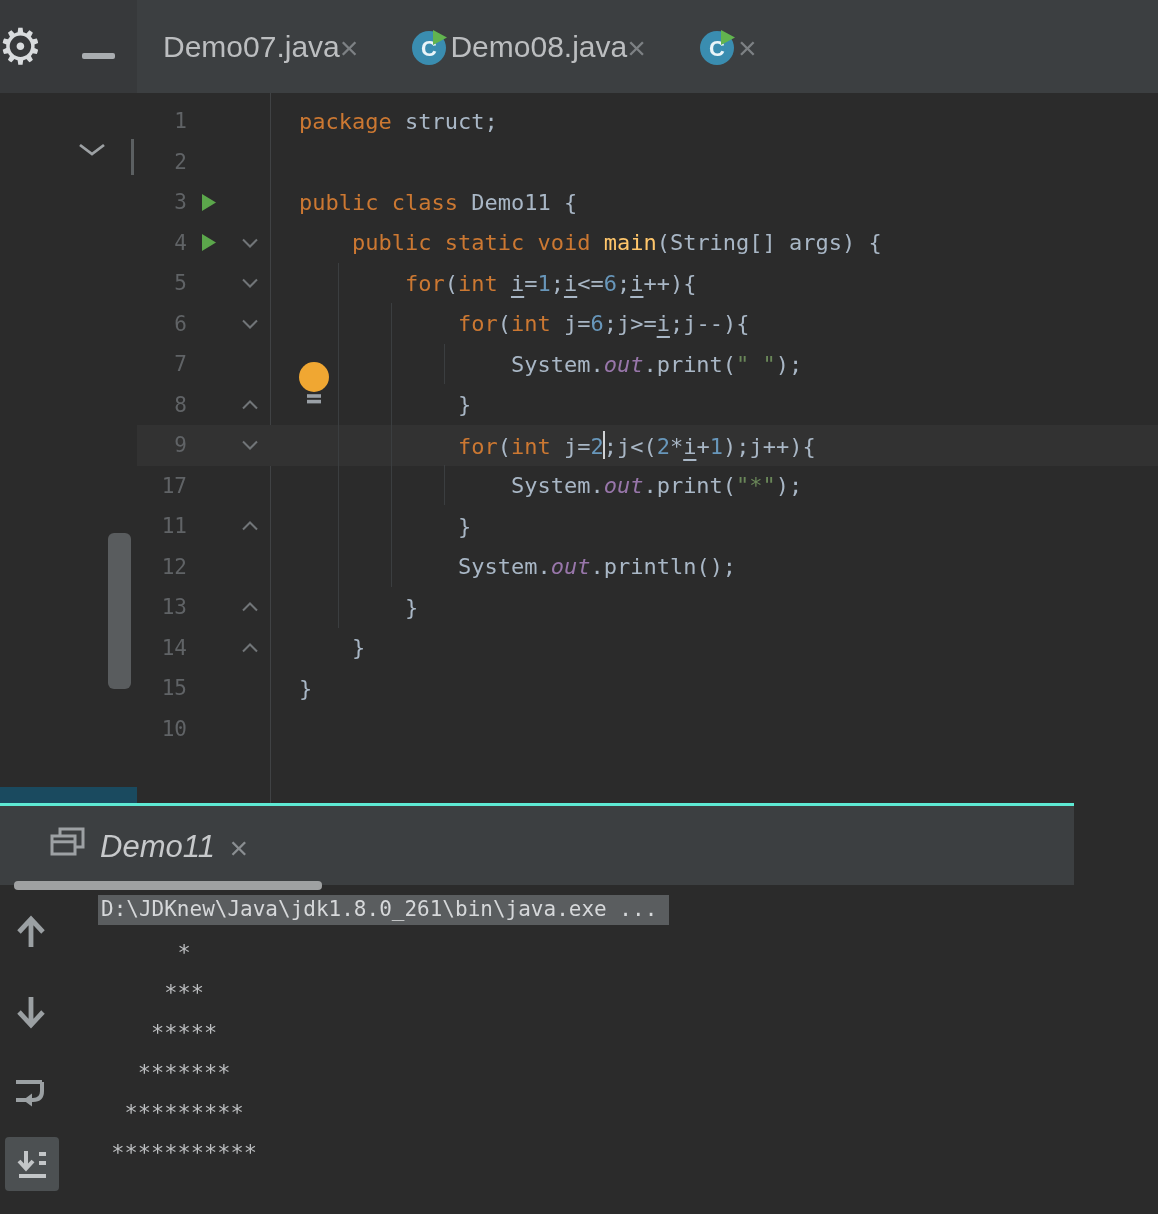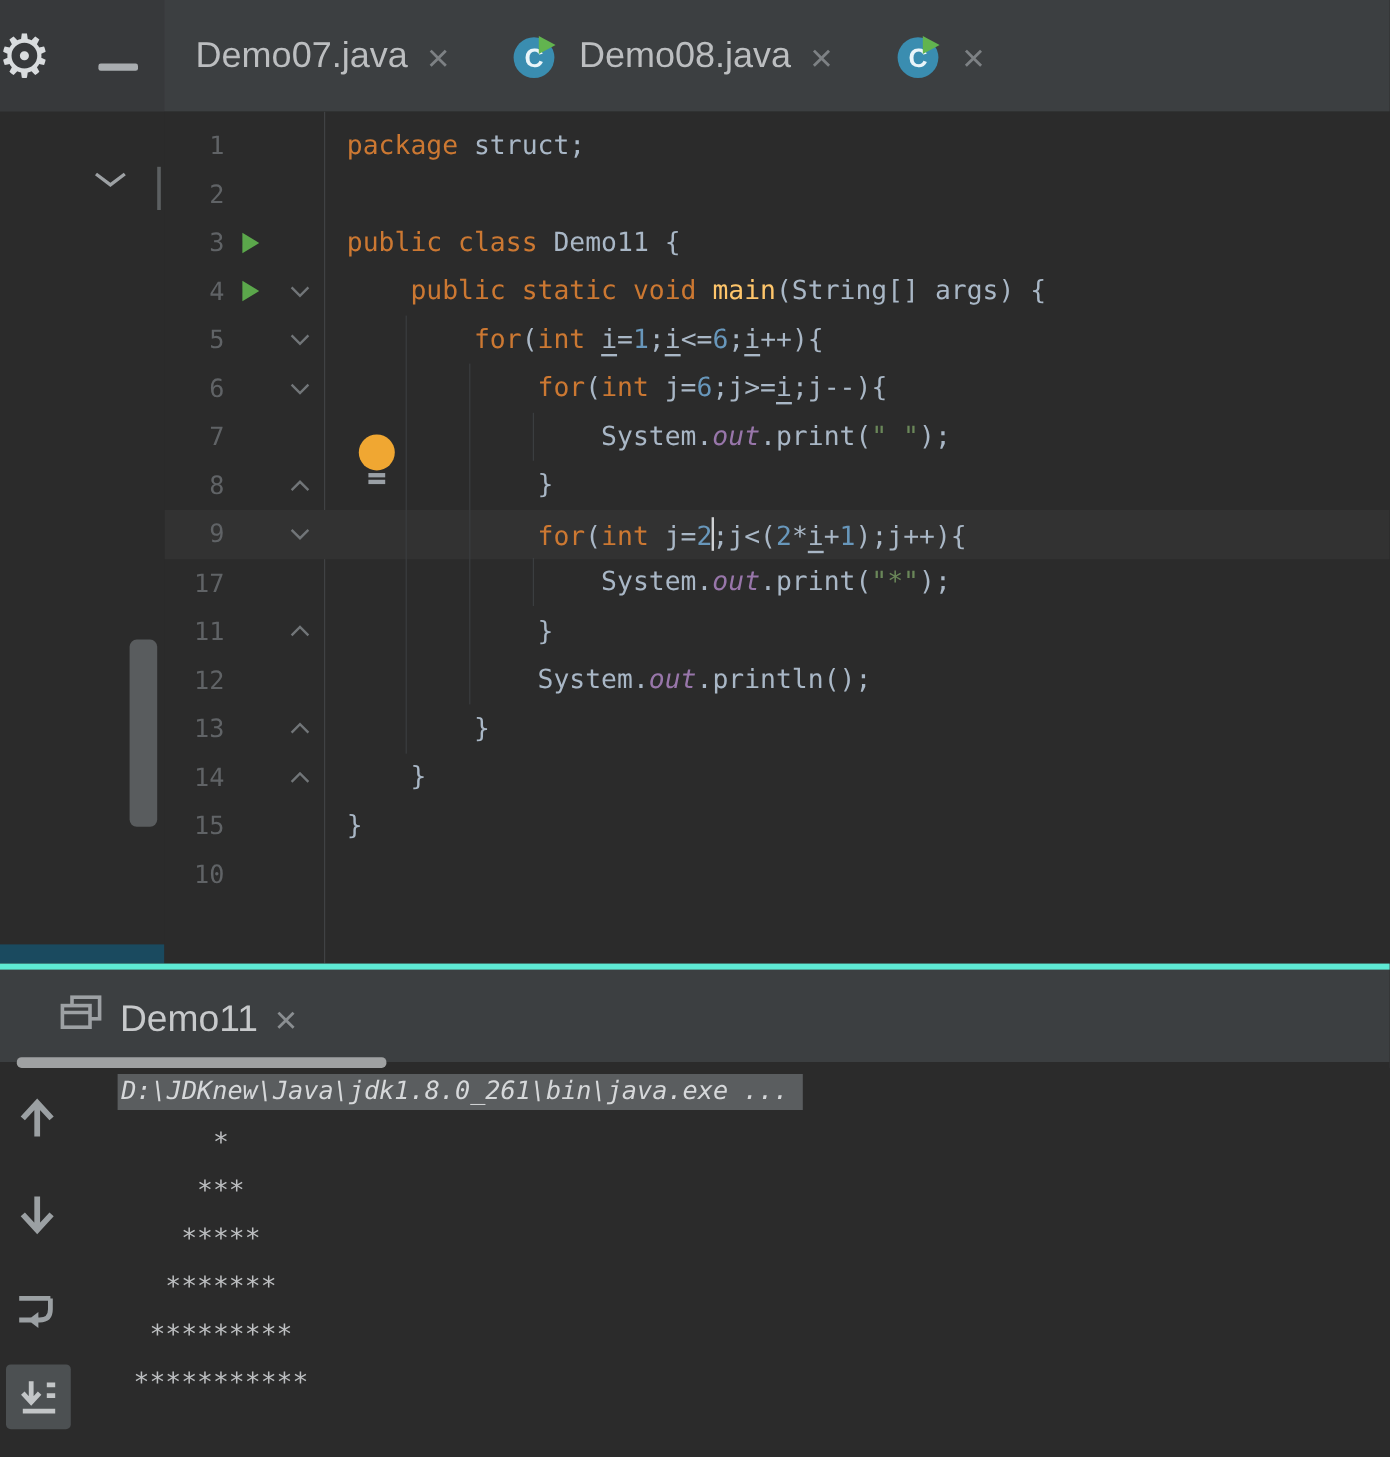--- a/index.html
+++ b/index.html
@@ -6,64 +6,64 @@
   body{
     width:1158px;height:1214px;position:relative;overflow:hidden;
     background:#2b2b2b;font-family:"Liberation Sans",sans-serif;
     -webkit-font-smoothing:antialiased;
   }
   
   .tabbar{position:absolute;top:0;left:0;width:1158px;height:93px;background:var(--c-tab-bar-bg,#3c3f41);display:flex;}
   .tabbar-left{flex:0 0 137px;height:100%;background:#37393b;position:relative;}
   .gear{position:absolute;left:-2px;top:50%;transform:translateY(-50%);font-size:50px;line-height:1;color:#d9dcde;cursor:default;}
   .minbar{position:absolute;left:82px;top:53px;width:33px;height:6px;background:#a9adb0;border-radius:2px;}
-  .tab{display:flex;align-items:center;gap:16px;padding:0 26px;height:100%;color:#bcbec0;font-size:30px;white-space:nowrap;}
+  .tab{display:flex;align-items:center;padding:0 26px;height:100%;color:#bcbec0;font-size:30px;white-space:nowrap;}
   .tab-close{color:#7d8184;font-size:32px;line-height:1;padding-top:2px;}
   .class-run-icon svg{display:block;}
   
   .main{position:absolute;top:93px;left:0;width:1158px;height:710px;}
   .sidebar{position:absolute;left:0;top:0;width:137px;height:100%;background:#2b2b2b;}
   .sb-chevron{position:absolute;left:76px;top:48px;}
   .sb-divider{position:absolute;left:131px;top:46px;width:3px;height:36px;background:#5c6062;}
   .sb-scroll{position:absolute;left:108px;top:440px;width:23px;height:156px;background:#595c5e;border-radius:6px;}
   .sb-strip{position:absolute;left:0;bottom:0;width:137px;height:16px;background:var(--c-sidebar-accent,#1a4a5f);}
   .editor{position:absolute;left:137px;top:0;width:1021px;height:100%;background:var(--c-editor-bg,#2b2b2b);overflow:hidden;}
   .ed-lines{position:relative;padding-top:8px;height:702px;}
   .ed-row{display:flex;align-items:center;height:40.5px;font-family:"DejaVu Sans Mono",monospace;font-size:22px;white-space:pre;position:relative;}
   .ed-row.current{background:var(--c-caret-line-bg,#323232);}
   .lnum{flex:0 0 50px;text-align:right;color:var(--c-line-number,#606366);font-size:21px;font-family:"DejaVu Sans Mono",monospace;}
   .run-slot{flex:0 0 42px;display:flex;justify-content:center;align-items:center;}
   .fold-slot{flex:0 0 41px;display:flex;justify-content:center;align-items:center;}
-  .code{padding-left:19px;}
+  .code{padding-left:29px;}
   .gutter-sep{position:absolute;left:133px;top:0;height:710px;width:1px;background:#404244;}
   .iguide{position:absolute;width:1px;background:#3b3e40;}
   .tk-k{color:var(--c-keyword,#cc7832);}
   .tk-p{color:var(--c-plain,#a9b7c6);}
   .tk-n{color:var(--c-number,#6897bb);}
   .tk-s{color:var(--c-string,#6a8759);}
   .tk-f{color:var(--c-field,#9876aa);font-style:italic;}
   .tk-m{color:var(--c-method,#ffc66b);}
   .tk-u{color:var(--c-plain,#a9b7c6);text-decoration:underline;text-underline-offset:5px;text-decoration-thickness:1.5px;}
   .caret{display:inline-block;width:2px;height:28px;background:#d0d2d4;vertical-align:-5px;margin:0 -1px;}
   .bulb{position:absolute;left:160px;top:268px;}
   
-  .run-header{position:absolute;top:803px;left:0;width:1158px;height:82px;background:var(--c-panel-bg,#3c3f41);border-top:5px solid #5eead4;}
+  .run-header{position:absolute;top:803px;left:0;width:1074px;height:82px;background:var(--c-panel-bg,#3c3f41);border-top:3px solid #5eead4;font-style:italic;}
   .run-tab{position:absolute;left:50px;top:0;height:100%;display:flex;align-items:center;gap:14px;color:#c7c9cb;font-size:31px;}
   .run-close{color:#8a8e91;font-size:32px;line-height:1;padding-top:2px;}
   .hthumb{position:absolute;top:881px;left:14px;width:308px;height:9px;background:#9fa1a2;border-radius:4px;z-index:5;}
   
   .console-area{position:absolute;top:885px;left:0;width:1158px;height:329px;background:#2b2b2b;}
   .console-toolbar{position:absolute;left:0;top:0;width:62px;height:100%;}
   .ct-icon{position:absolute;left:50%;transform:translateX(-50%);}
   .ct-up{top:28px;}
   .ct-down{top:108px;}
   .ct-wrap{top:190px;}
   .ct-selbox{position:absolute;left:5px;top:252px;width:54px;height:54px;background:#4c5052;border-radius:4px;display:flex;align-items:center;justify-content:center;}
   .console-body{position:absolute;left:62px;top:0;right:0;bottom:0;padding:10px 0 0 36px;font-family:"DejaVu Sans Mono",monospace;font-size:22px;color:#bcbec0;}
-  .cmd{display:inline-block;background:#5a5d5f;color:#d6d8da;padding:2px 12px 4px 3px;font-size:21px;white-space:pre;font-style:italic;}
+  .cmd{display:inline-block;background:#5a5d5f;color:#d6d8da;padding:2px 12px 4px 3px;font-size:21px;white-space:pre;}
   .con-out{margin-top:8px;}
   .con-line{height:40px;line-height:40px;white-space:pre;}
 </style>
 </head>
 <body>
 
 <div class="tabbar">
   <div class="tabbar-left">
     <span class="gear">⚙</span>
     <span class="minbar"></span>

